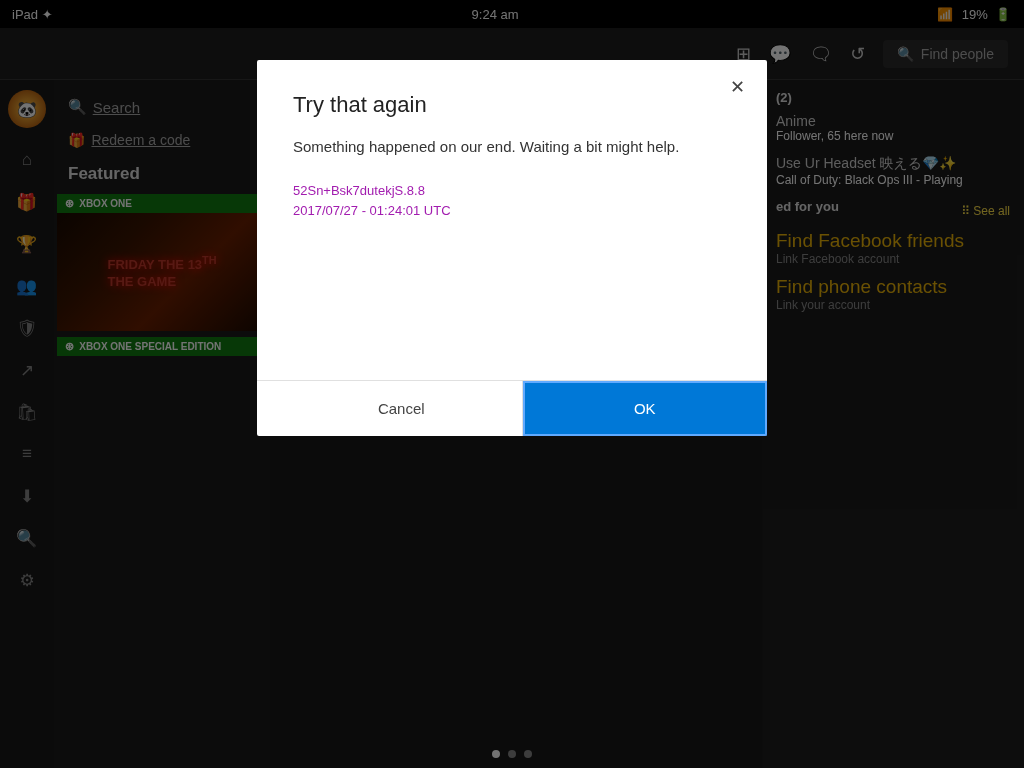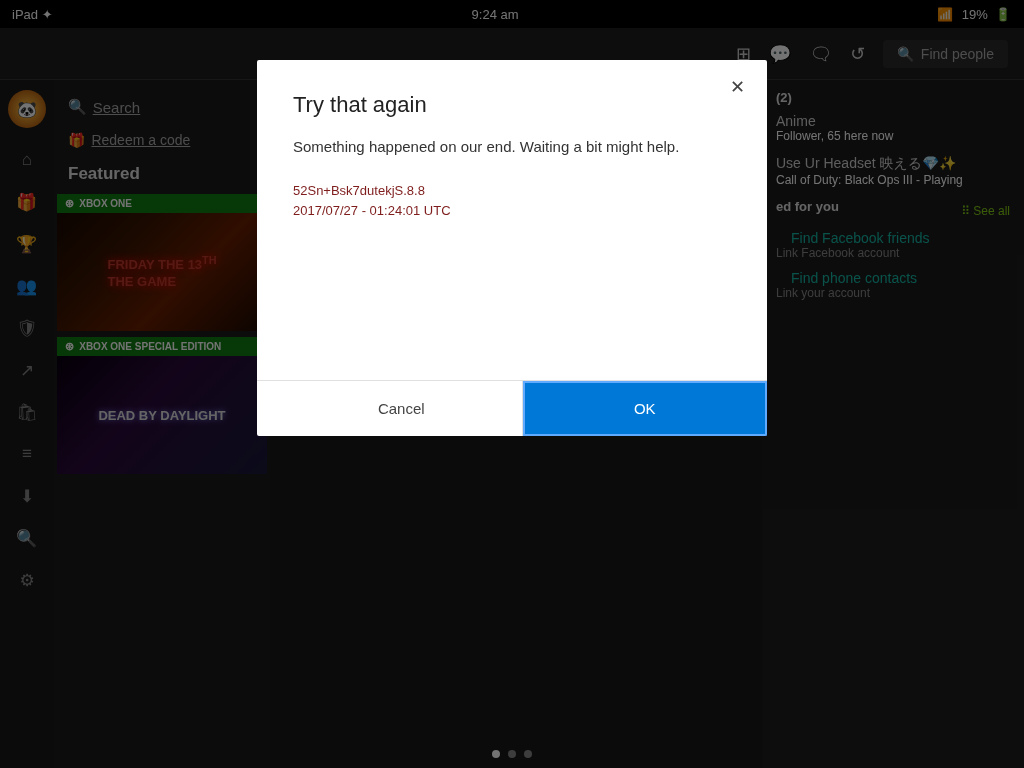--- a/index.html
+++ b/index.html
@@ -216,39 +216,38 @@
     .right-item-name {
       color: #d0d0d0;
       font-size: 14px;
       font-weight: 500;
     }
     .right-item-sub {
       color: #ffffff;
       font-size: 12px;
     }
     .see-all {
-      color: #84cc16;
+      color: #fde047;
       font-size: 12px;
       float: right;
       cursor: pointer;
     }
     .suggested-header {
       display: flex;
       justify-content: space-between;
       align-items: center;
       margin-bottom: 8px;
     }
     .find-item {
       margin-bottom: 10px;
       cursor: pointer;
     }
     .find-item-title {
-      color: #14b8a6;
-      font-size: 14px;
-      margin-left: 15px;
+      color: #eab308;
+      font-size: 19px;
     }
     .find-item-sub {
       color: #888;
       font-size: 12px;
     }
 
     
     .bottom-dots {
       position: absolute;
       bottom: 10px;
@@ -308,21 +307,21 @@
       margin-bottom: 18px;
     }
     .modal-message {
       font-size: 15px;
       color: #333;
       margin-bottom: 22px;
       line-height: 1.5;
     }
     .modal-error-code {
       font-size: 13px;
-      color: #7f1d1d;
+      color: #a21caf;
       line-height: 1.6;
     }
     .modal-footer {
       display: flex;
       border-top: 1px solid #e0e0e0;
       height: 56px;
       padding-left: 24px;
     }
     .modal-cancel-btn {
       flex: 1;
@@ -407,25 +406,20 @@
         FRIDAY THE 13<sup>TH</sup><br>THE GAME
       </div>
     </div>
   </div>
 
   <div class="game-card">
     <div class="game-card-badge">
       <span class="xbox-logo">⊛</span>
       <span>XBOX ONE SPECIAL EDITION</span>
     </div>
-    <div class="game-img game-dead">
-      <div class="game-dead-text">
-        DEAD BY DAYLIGHT
-      </div>
-    </div>
   </div>
 </div>
 
 <div class="right-panel">
   <div class="right-section-title">(2)</div>
   <div class="right-item">
     <div class="right-item-name">Anime</div>
     <div class="right-item-sub">Follower, 65 here now</div>
   </div>
   <div class="right-item">

